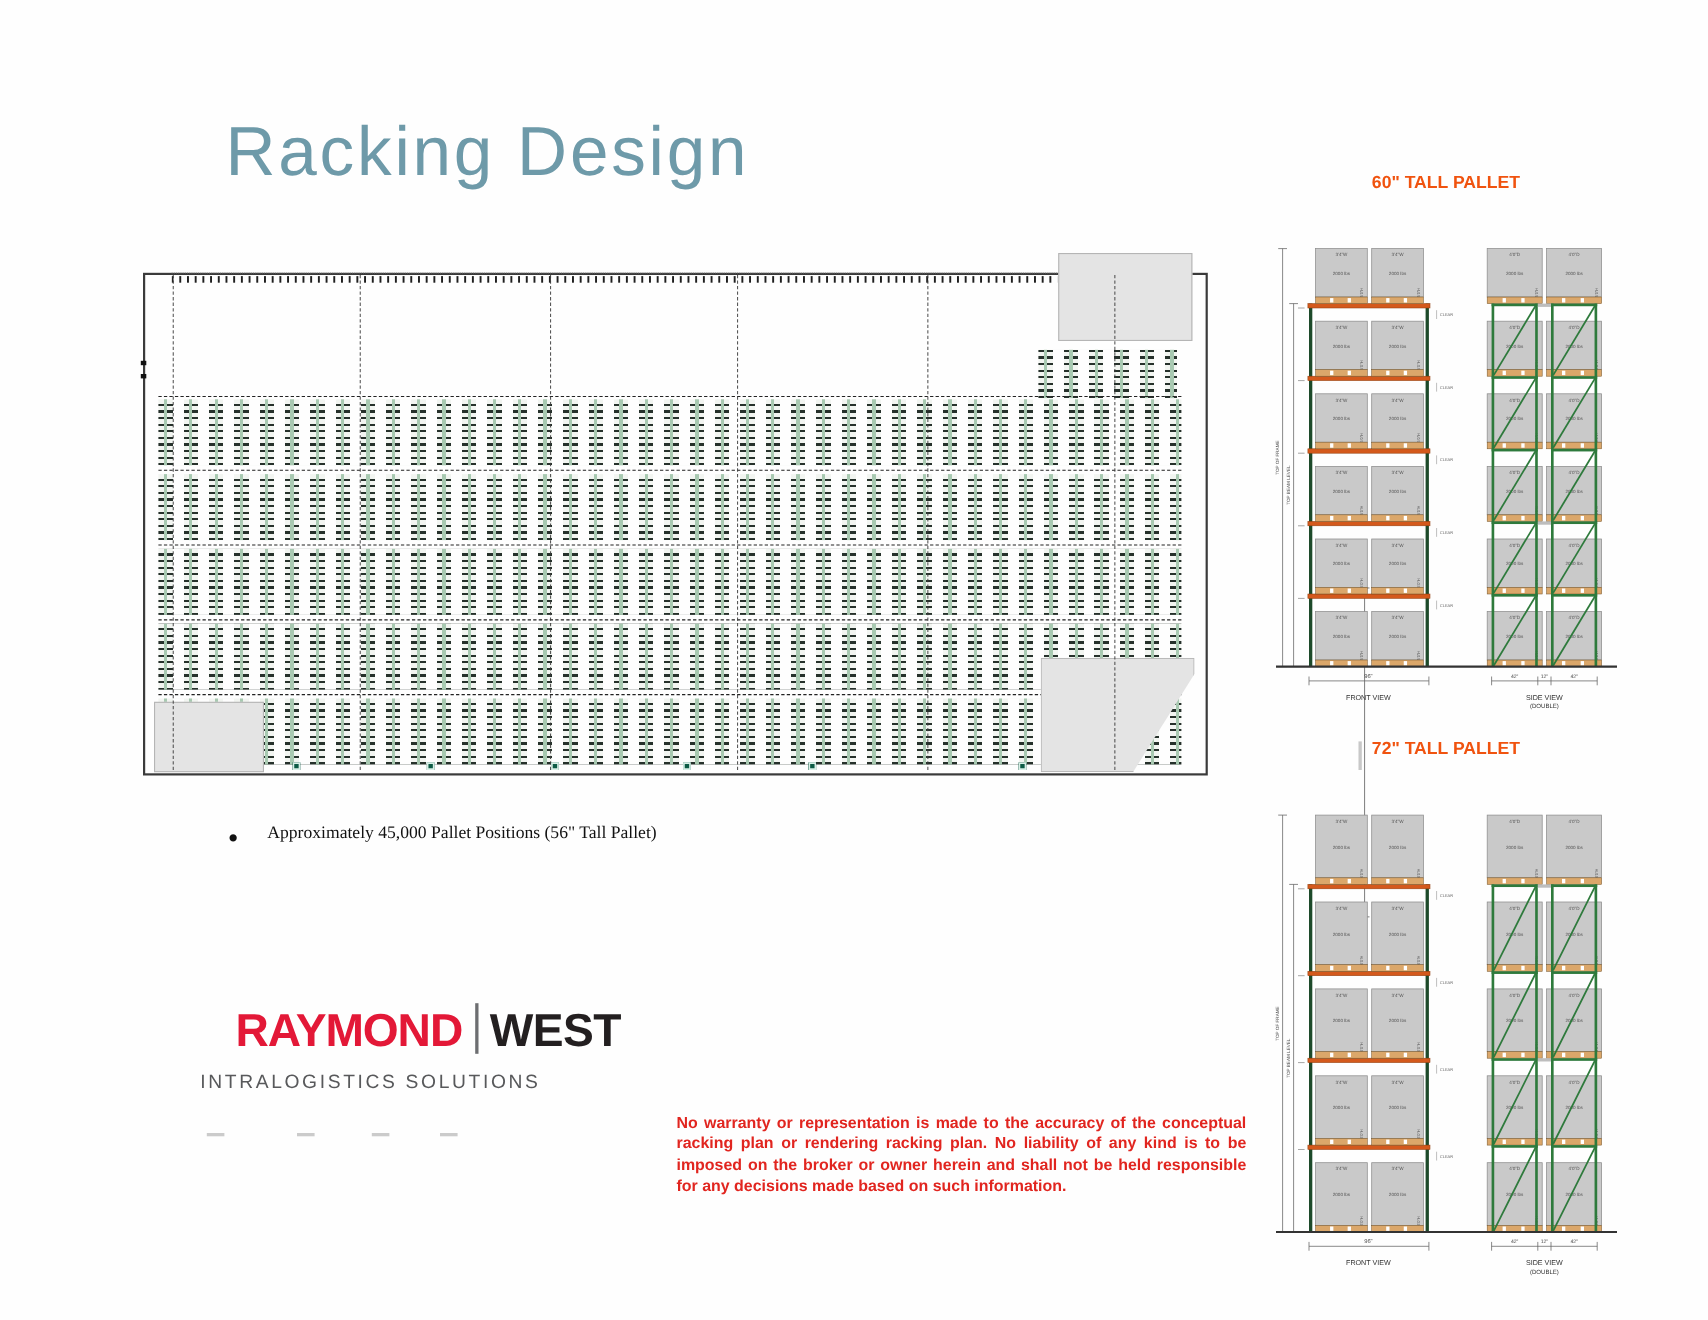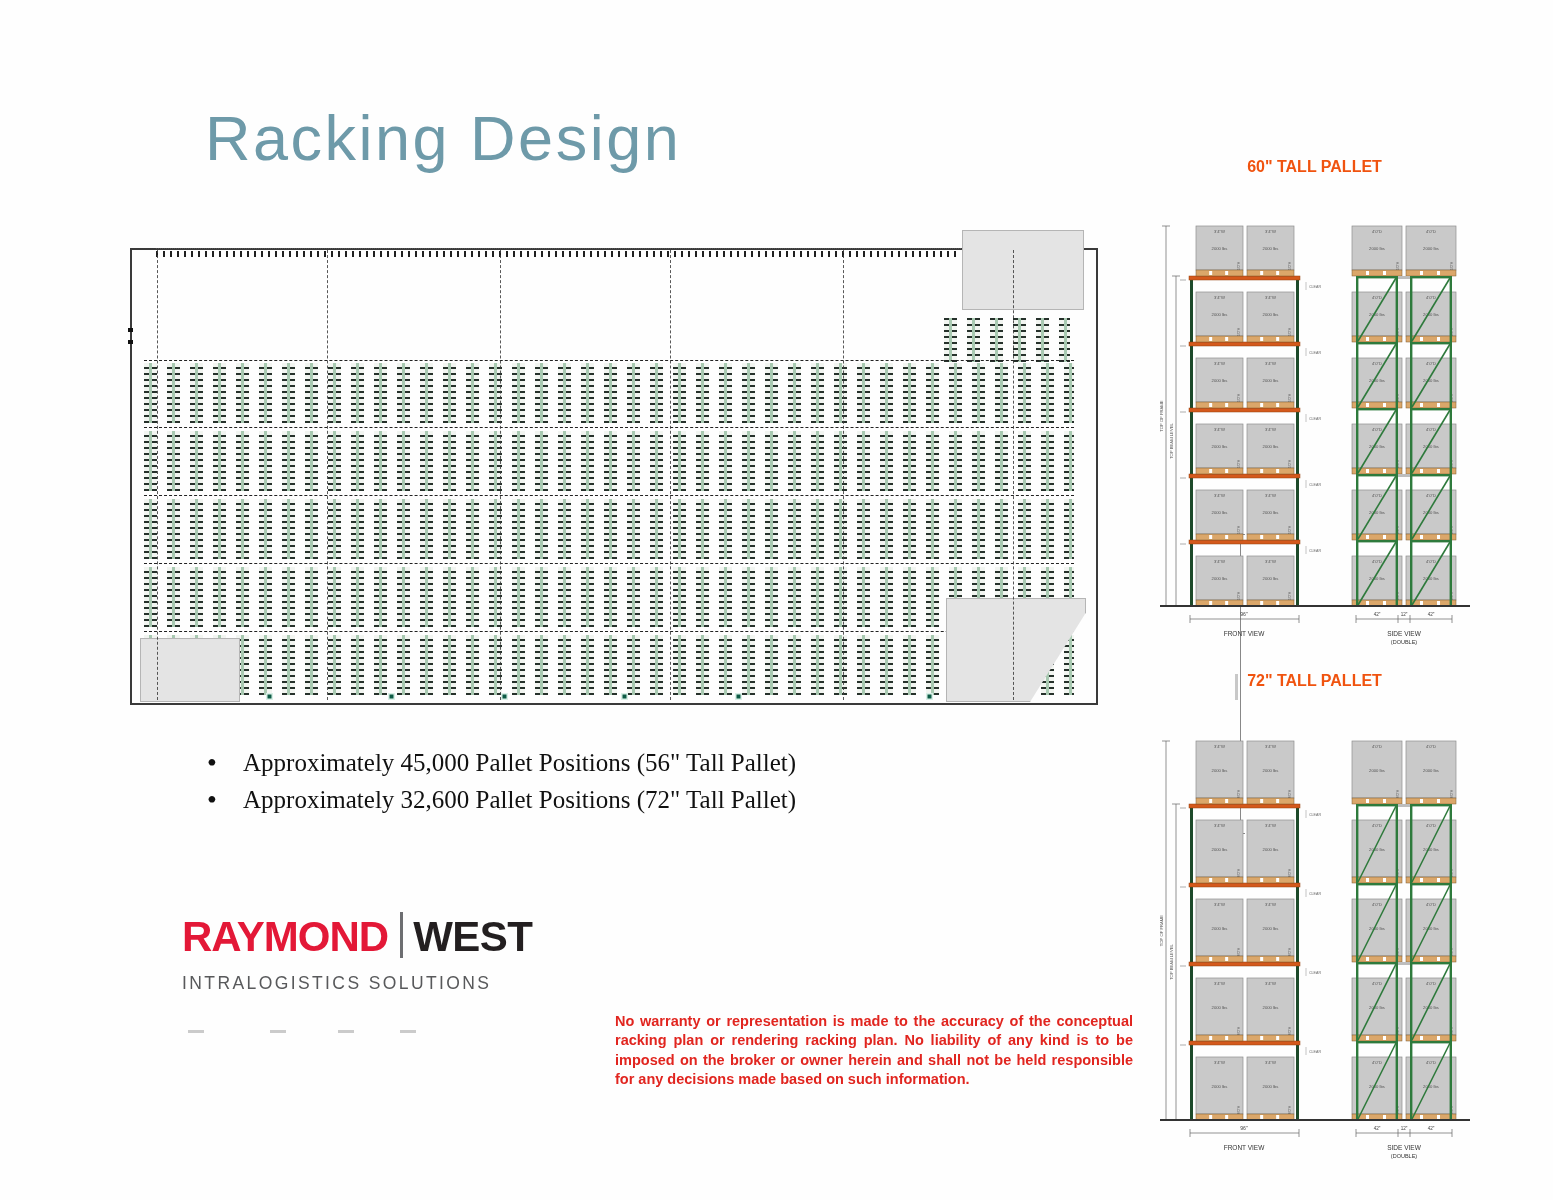--- a/index.html
+++ b/index.html
@@ -54,28 +54,28 @@
     color:var(--label-orange); font-stretch:condensed; margin-bottom:2px; }
   .rack-diagram svg { display:block; margin:0 auto; }
   svg text { font-family:"Liberation Sans", sans-serif; }
 
   
   .summary { position:absolute; left:205px; top:733px; width:760px;
     font-family:"Liberation Serif","DejaVu Serif",serif; color:#111; }
   .summary-heading { display:inline-block; font-size:28px; font-weight:600;
     border-bottom:2.5px solid #111; padding-bottom:1px; }
   .summary ul { list-style:none; margin-top:16px; }
-  .summary li { font-size:25px; margin-bottom:9px; padding-left:38px; position:relative; }
+  .summary li { font-size:16px; margin-bottom:9px; padding-left:38px; position:relative; }
   .summary li:before { content:"\2022"; position:absolute; left:2px; top:-2px; font-size:28px; }
 
   
   .logo { position:absolute; left:182px; top:912px; }
   .logo-row { display:flex; align-items:flex-end; }
   .logo-brand { font-size:42px; font-weight:800; letter-spacing:-1px;
-    color:var(--brand-red); line-height:1; }
+    color:var(--brand-red); line-height:1;margin-left:32px; }
   .logo-divider { width:3px; height:46px; background:#6d6e71; margin:0 10px 0 12px; }
   .logo-brand2 { font-size:42px; font-weight:800; letter-spacing:-0.5px;
     color:var(--brand-dark); line-height:1; }
   .logo-subtitle { font-size:17.5px; letter-spacing:2.4px; color:var(--subtitle-gray);
     margin-top:15px; }
   .logo-artifact { position:absolute; left:6px; top:118px; width:16px; height:3px;
     background:#9a9a9a; opacity:.5;
     box-shadow:82px 0 0 #9a9a9a, 150px 0 0 #9a9a9a, 212px 0 0 #9a9a9a; }
 
   
@@ -593,21 +593,20 @@
         <text x="281" y="438" font-size="4.6" fill="#444" text-anchor="middle">42"</text>
         <text x="94" y="458" font-size="6.5" fill="#333" text-anchor="middle">FRONT VIEW</text>
         <text x="254" y="458" font-size="6.5" fill="#333" text-anchor="middle">SIDE VIEW</text>
         <text x="254" y="466" font-size="5.5" fill="#333" text-anchor="middle">(DOUBLE)</text>
       </svg>
   </div>
 
   <div class="summary">
     <ul>
       <li>Approximately 45,000 Pallet Positions (56" Tall Pallet)</li>
-      <li>Approximately 32,600 Pallet  Positions (72" Tall Pallet)</li>
     </ul>
   </div>
 
   <div class="logo">
     <div class="logo-row">
       <span class="logo-brand">RAYMOND</span>
       <span class="logo-divider"></span>
       <span class="logo-brand2">WEST</span>
     </div>
     <div class="logo-subtitle">INTRALOGISTICS SOLUTIONS</div>

